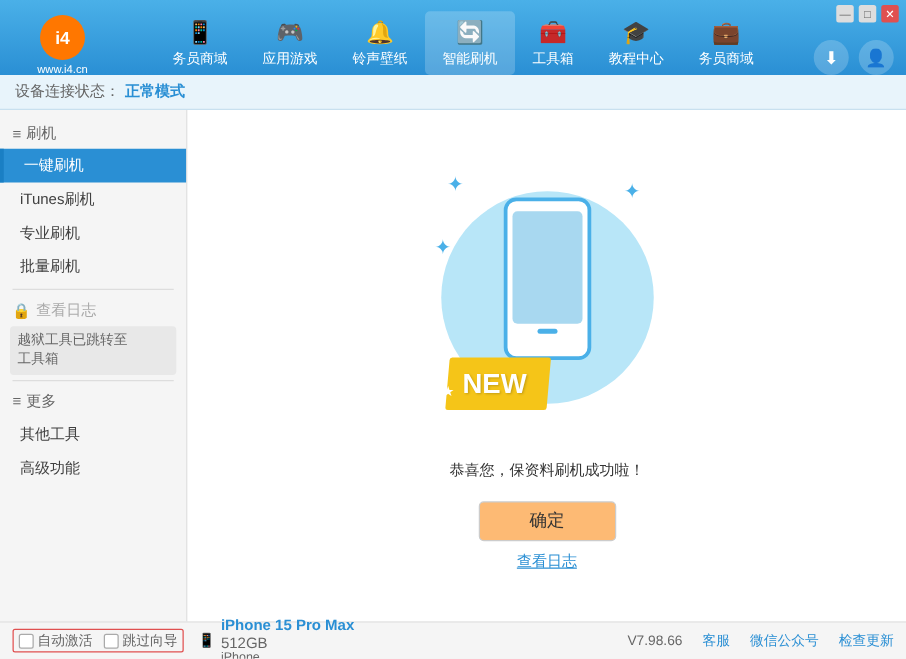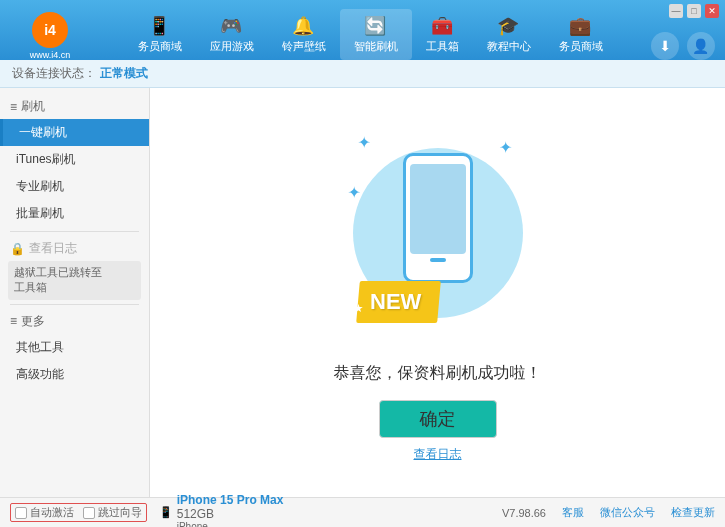--- a/index.html
+++ b/index.html
@@ -213,31 +213,31 @@
       text-shadow: 1px 1px 2px rgba(0,0,0,0.2);
       transform: skewX(5deg);
       display: block;
     }
     .sparkle {
       position: absolute;
       color: #4ab0e8;
       font-size: 16px;
     }
     .success-title {
-      font-size: 16px;
+      font-size: 12px;
       color: #333;
       margin-bottom: 16px;
     }
     .confirm-btn {
-      background: #14b8a6;
+      background: #fdba74;
       border: 1px solid #ccc;
       border-radius: 4px;
       padding: 6px 40px;
       cursor: pointer;
-      font-size: 18px;
+      font-size: 14px;
       color: #333;
       margin-bottom: 8px;
     }
     .log-link {
       color: #2a8fd4;
       cursor: pointer;
       font-size: 12px;
       text-decoration: underline;
     }
 

